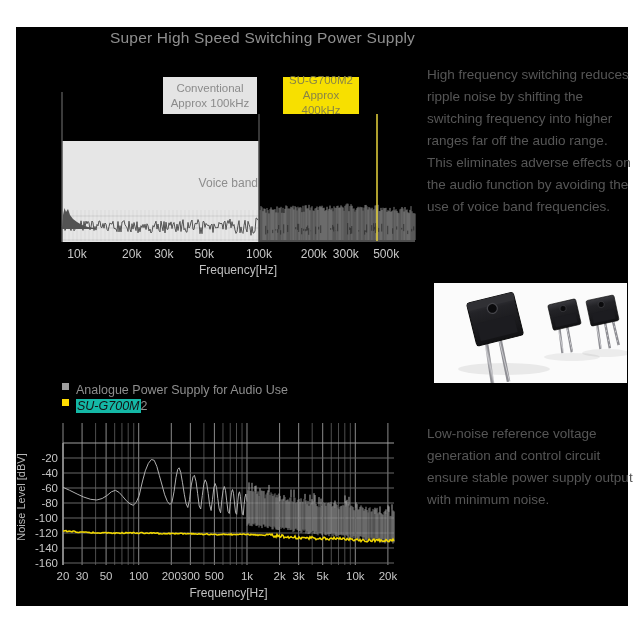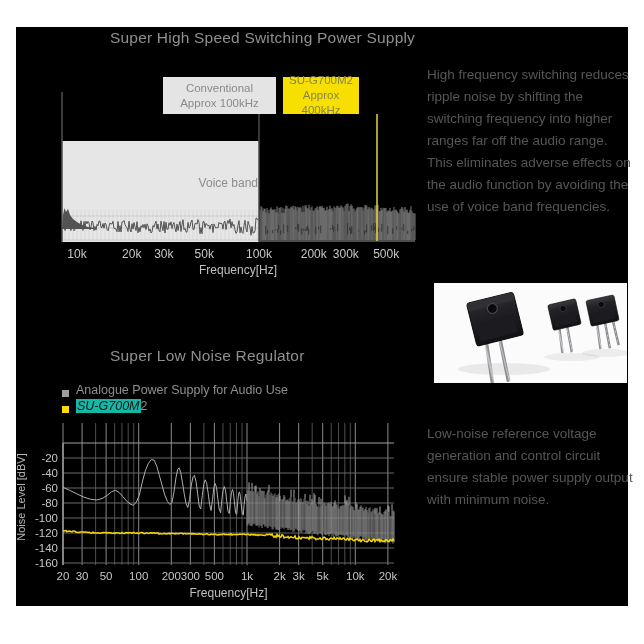--- a/index.html
+++ b/index.html
@@ -3,31 +3,31 @@
 <meta charset="utf-8">
 <style>
   html,body{margin:0;padding:0;background:#ffffff;}
   .page{position:relative;width:644px;height:644px;background:#ffffff;overflow:hidden;
         font-family:"Liberation Sans",sans-serif;}
   .panel{position:absolute;left:16px;top:27px;width:612px;height:579px;background:#000;}
   .svglayer{position:absolute;left:0;top:0;width:644px;height:644px;pointer-events:none;}
   .sec-title{position:absolute;font-size:15.5px;color:#8f8f8f;letter-spacing:.2px;margin-left:48px;}
   #title1{left:62px;top:29px;}
   #title2{left:62px;top:347px;}
-  .callout{position:absolute;width:113px;height:37px;display:flex;flex-direction:column;
+  .callout{position:absolute;width:94px;height:37px;display:flex;flex-direction:column;
            align-items:center;justify-content:center;font-size:11.5px;line-height:15px;text-align:center;}
   #callout-conventional{left:163px;top:77px;background:#e4e4e4;color:#8b8b8b;}
   #callout-model{left:283px;top:77px;width:76px;background:#f7e000;color:#8a8545;}
   #voiceband-label{position:absolute;left:62px;top:176px;width:196px;text-align:right;
                    font-size:12px;color:#8d8d8d;}
   .para{position:absolute;left:427px;width:206px;font-size:13.5px;line-height:22px;color:#565656;}
   #para1{top:64px;}
   #para2{top:423px;}
   .photo{position:absolute;left:434px;top:283px;width:193px;height:100px;background:#fbfbfb;}
-  .legend{position:absolute;left:62px;font-size:12.5px;color:#8e8e8e;display:flex;align-items:flex-end;}
+  .legend{position:absolute;left:62px;font-size:12.5px;color:#8e8e8e;display:flex;align-items:flex-start;}
   #legend1{top:383px;}
   #legend2{top:399px;}
   .sw{width:7px;height:7px;display:inline-block;margin-right:7px;flex:0 0 auto;}
   .sw-gray{background:#9e9e9e;}
   .sw-yellow{background:#ffdc00;}
   .hl{background:#14b8a6;color:#141414;padding:0 1px;font-style:italic;}
   .xlab{position:absolute;text-align:center;font-size:12px;color:#c0c0c0;}
   #xlab1{left:63px;top:263px;width:350px;}
   #xlab2{left:63px;top:586px;width:331px;}
   #ylab2{position:absolute;left:-52px;top:490px;width:148px;height:14px;text-align:center;
@@ -616,21 +616,20 @@
         <line x1="-13" y1="16" x2="-16" y2="56" stroke="url(#lg)" stroke-width="4"></line>
         <line x1="0" y1="16" x2="-1" y2="58" stroke="url(#lg)" stroke-width="4"></line>
         <line x1="13" y1="16" x2="14" y2="56" stroke="url(#lg)" stroke-width="4"></line>
         <rect x="-23" y="-25" width="46" height="42" rx="3" fill="url(#tg)" stroke="#0a0a0a"></rect>
         <circle cx="0" cy="-14" r="5" fill="#0a0a0c" stroke="#46464b"></circle>
         <rect x="-18" y="-3" width="36" height="16" fill="#1c1c20"></rect>
       </g>
     </svg>
   </div>
 
-  <div id="title2" class="sec-title">Super Low Noise Regulator</div>
 
   <div id="legend1" class="legend">
     <span class="sw sw-gray"></span>
     <span>Analogue Power Supply for Audio Use</span>
   </div>
   <div id="legend2" class="legend">
     <span class="sw sw-yellow"></span>
     <span class="hl">SU-G700M</span>
       <span>2</span>
   </div>

